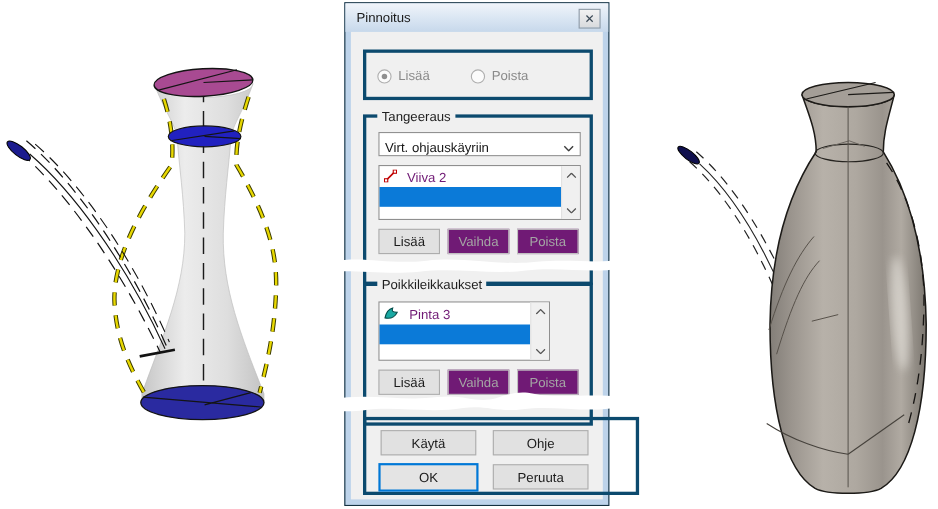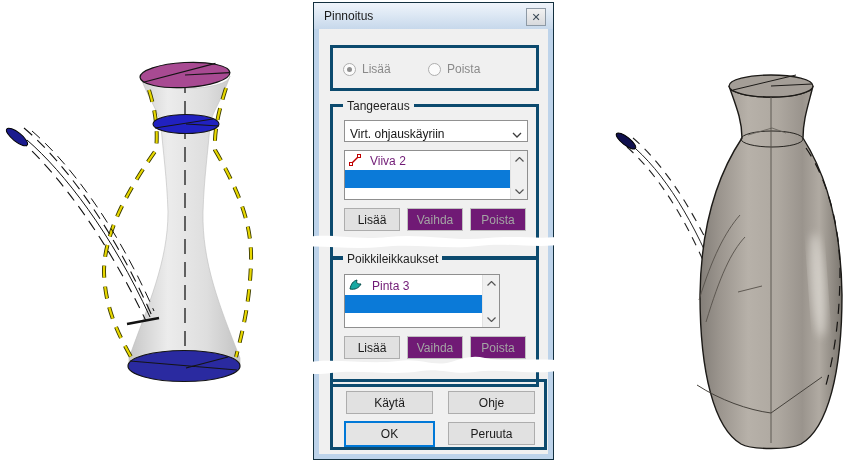--- a/index.html
+++ b/index.html
@@ -247,21 +247,21 @@
                 </svg>
             </div>
           </div>
         </div>
 
         <button class="btn" style="left:11px; top:76px; width:56px; height:23px;">Lisää</button>
         <button class="btn disabled" style="left:74px; top:76px; width:56px; height:23px;">Vaihda</button>
         <button class="btn disabled" style="left:137px; top:76px; width:56px; height:23px;">Poista</button>
       </div>
 
-      <div class="groupbox" style="left:11px; top:350px; width:217px; height:71px;">
+      <div class="groupbox" style="left:11px; top:350px; width:251px; height:71px;">
         <button class="btn" style="left:13px; top:9px; width:87px; height:23px;">Käytä</button>
         <button class="btn" style="left:115px; top:9px; width:87px; height:23px;">Ohje</button>
         <button class="btn ok-focus" style="left:11px; top:39px; width:91px; height:26px;">OK</button>
         <button class="btn" style="left:115px; top:40px; width:87px; height:23px;">Peruuta</button>
       </div>
 
     </div>
   </div>
 
   <svg class="tear" style="left:303px; top:229px;" width="260" height="25" viewBox="0 0 260 25">

